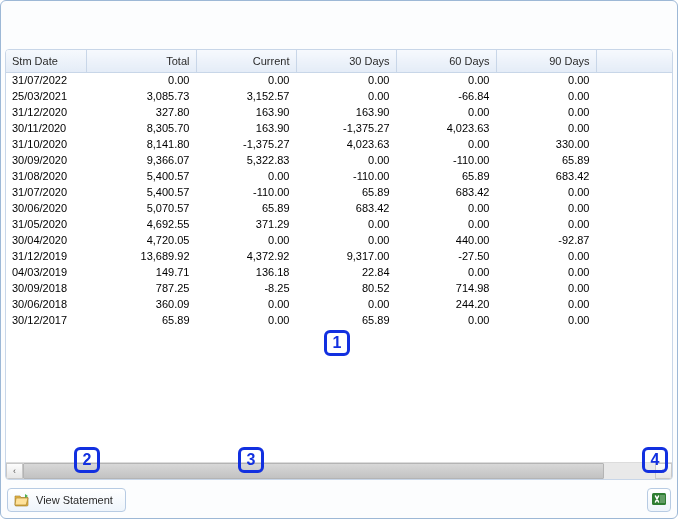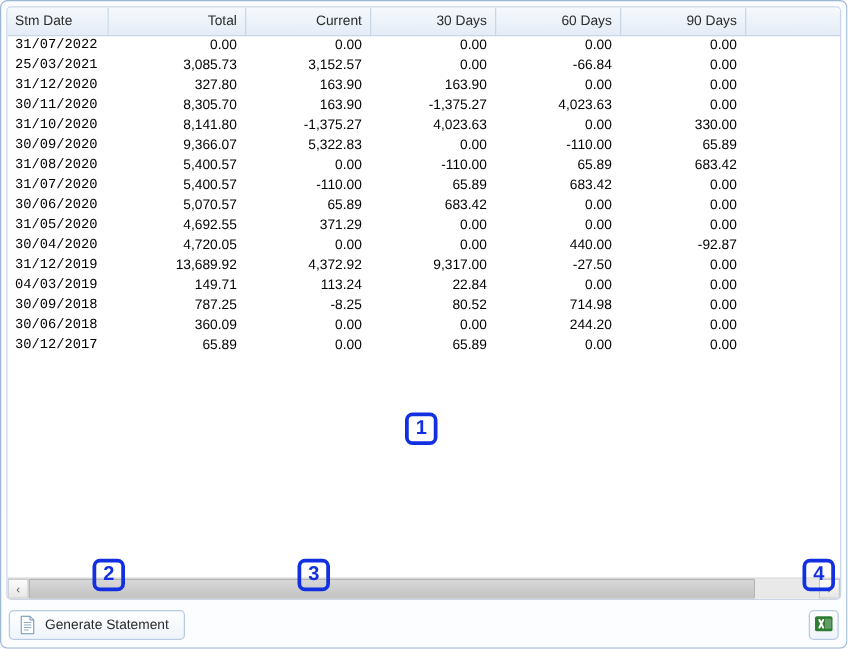--- a/index.html
+++ b/index.html
@@ -22,20 +22,21 @@
     padding: 4px;
   }
   .table-wrap {
     flex: 1 1 auto;
     border: 1px solid #c8d6e8;
     border-radius: 4px;
     overflow: hidden;
     background: #fff;
     display: flex;
     flex-direction: column;
+    margin-top: 44px;
   }
   .table-scroll {
     flex: 1 1 auto;
     overflow-x: hidden;
     overflow-y: hidden;
     position: relative;
   }
   table {
     border-collapse: collapse;
     width: 690px; 
@@ -57,21 +58,21 @@
   }
   thead th.first { text-align: left; }
   tbody td {
     padding: 1px 6px;
     text-align: right;
     height: 16px;
     white-space: nowrap;
     border-right: 1px solid transparent;
     overflow: hidden;
   }
-  tbody td.first { text-align: left; font-family: Liberation Mono, monospace; }
+  tbody td.first { text-align: left; }
   .hscroll {
     height: 17px;
     background: #f0f0f0;
     display: flex;
     align-items: stretch;
     border-top: 1px solid #dcdcdc;
   }
   .hs-btn {
     width: 17px;
     background: linear-gradient(#fdfdfd,#e6e6e6);
@@ -275,21 +276,21 @@
               <td>13,689.92</td>
               <td>4,372.92</td>
               <td>9,317.00</td>
               <td>-27.50</td>
               <td>0.00</td>
               <td></td>
             </tr>
             <tr>
               <td class="first">04/03/2019</td>
               <td>149.71</td>
-              <td>113.24</td>
+              <td>136.18</td>
               <td>22.84</td>
               <td>0.00</td>
               <td>0.00</td>
               <td></td>
             </tr>
             <tr>
               <td class="first">30/09/2018</td>
               <td>787.25</td>
               <td>-8.25</td>
               <td>80.52</td>
@@ -324,26 +325,26 @@
         <div class="hs-thumb"></div>
       </div>
       <div class="hs-btn">›</div>
     </div>
   </div>
 
   <div class="bottom-bar">
     <button class="btn">
       <span>
         <svg viewBox="0 0 16 16">
-            <path fill="#fff" stroke="#6a8fb5" stroke-width="0.8" d="M3 1h7l3 3v11H3z"></path>
-            <path fill="none" stroke="#6a8fb5" stroke-width="0.8" d="M10 1v3h3"></path>
-            <path stroke="#8fa8c2" stroke-width="0.8" d="M5 6h6M5 8h6M5 10h6M5 12h4"></path>
+            <path fill="#e8b84a" stroke="#a07820" stroke-width="0.6" d="M1 4h5l1 1.5h7v7.5a1 1 0 0 1-1 1H2a1 1 0 0 1-1-1z"></path>
+            <path fill="#ffe29a" stroke="#a07820" stroke-width="0.6" d="M2 6h12l-1.8 7H1z"></path>
+            <path fill="#4caf50" d="M11 2l3 2-3 2z"></path>
           </svg>
       </span>
-      <span>Generate Statement</span>
+      <span>View Statement</span>
     </button>
     <div class="spacer"></div>
     <button class="excel-btn">
       <span>
         <svg viewBox="0 0 16 16">
             <rect x="1" y="2" width="14" height="12" rx="1.5" fill="#2e7d32"></rect>
             <path d="M4.5 5l3 6m0-6l-3 6" stroke="#fff" stroke-width="1.6" stroke-linecap="round"></path>
             <rect x="9" y="4" width="5" height="8" fill="#fff" opacity="0.25"></rect>
           </svg>
       </span>

